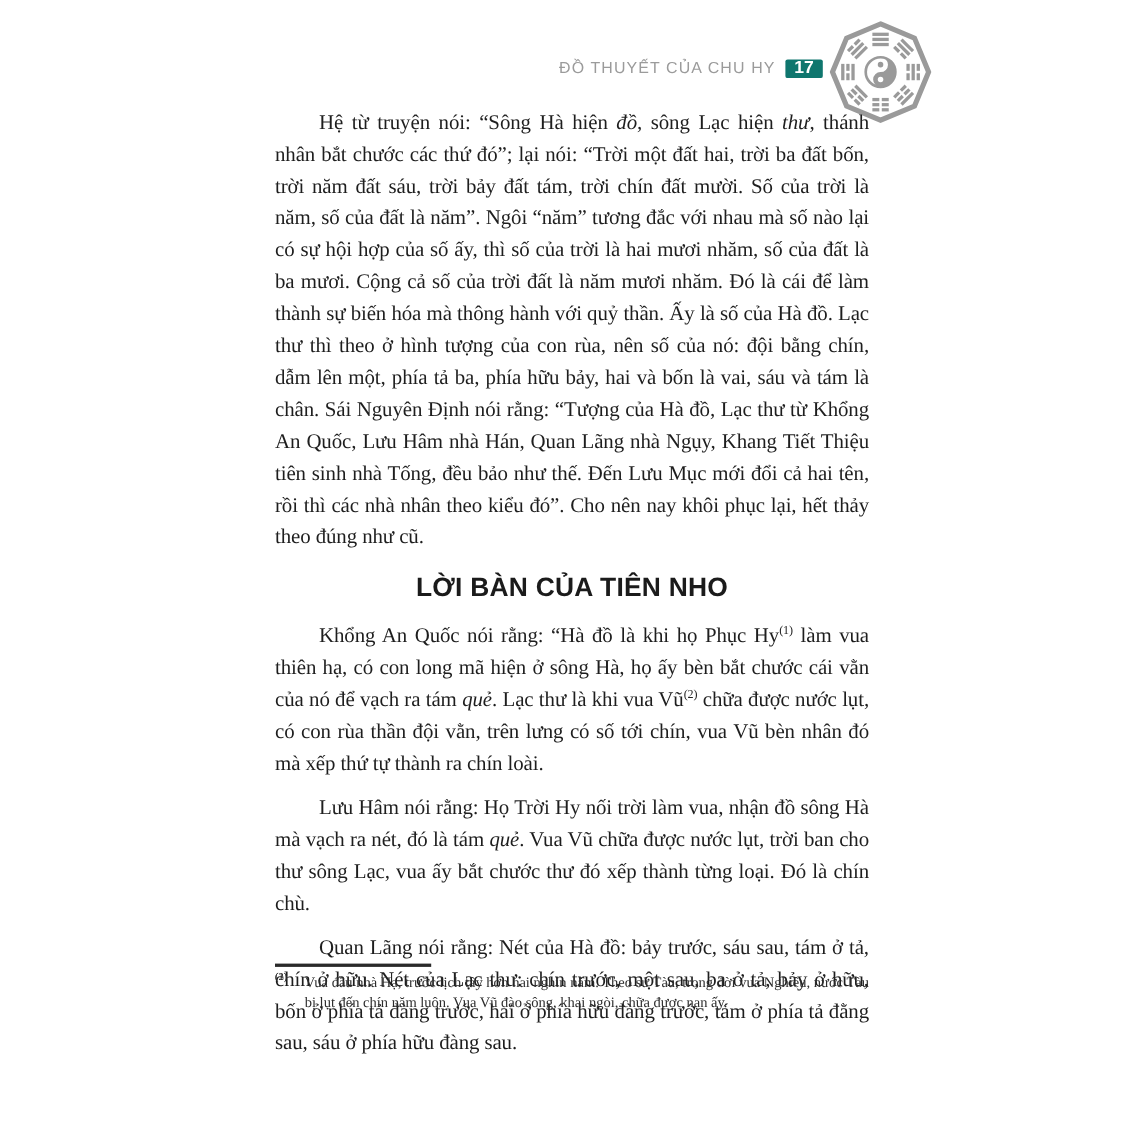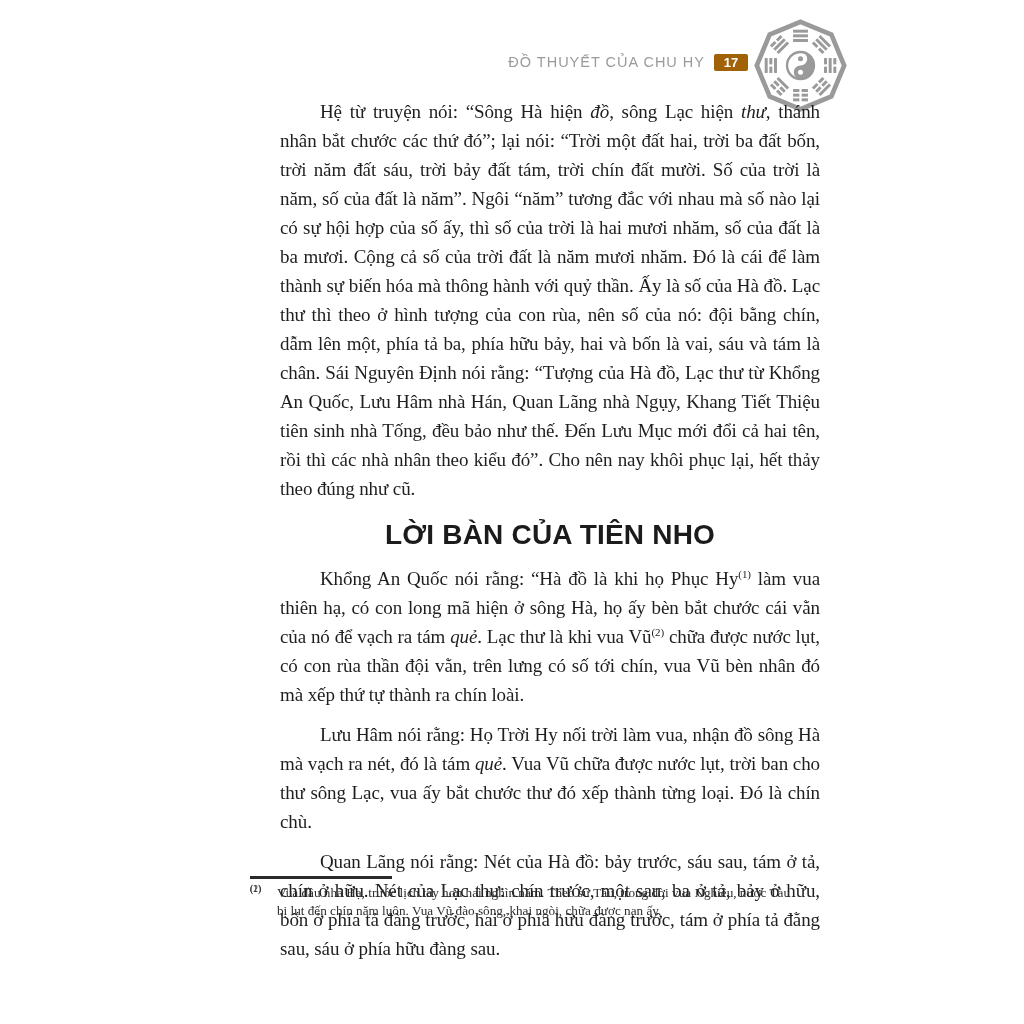--- a/index.html
+++ b/index.html
@@ -14,38 +14,37 @@
   .running-header{
     position:absolute;top:52px;left:250px;width:498px;height:20px;
     display:flex;align-items:center;justify-content:flex-end;gap:9px;
   }
   .running-title{
     font-family:"Liberation Sans","DejaVu Sans",sans-serif;
     font-size:14.5px;letter-spacing:1px;color:#9b9b9b;font-weight:400;
     white-space:nowrap;
   }
   .page-badge{
-    min-width:34px;height:17px;background:#a16207;border-radius:2px;
+    min-width:34px;height:17px;background:#0f766e;border-radius:2px;
     display:flex;align-items:center;justify-content:center;
     font-family:"Liberation Sans","DejaVu Sans",sans-serif;
-    font-size:13px;font-weight:bold;color:#ffffff;padding:0 4px;box-sizing:border-box;
+    font-size:16px;font-weight:bold;color:#ffffff;padding:0 4px;box-sizing:border-box;
   }
   .bagua{position:absolute;left:754px;top:19px;width:93px;height:93px;}
 
   
   .page-body{
     position:absolute;left:250px;top:97px;width:540px;
     font-size:19px;line-height:29px;color:#1e1e1e;text-align:justify;
     letter-spacing:-0.1px;
-    margin-left:30px;
   }
   .page-body p{margin:0 0 11px 0;text-indent:40px;}
   .section-heading{
     font-family:"Liberation Sans","DejaVu Sans",sans-serif;
-    font-size:28px;font-weight:bold;color:#1b1b1b;text-align:center;
+    font-size:24px;font-weight:bold;color:#1b1b1b;text-align:center;
     margin:17px 0 15px 0;letter-spacing:0.2px;
   }
   .page-body sup{font-size:11px;line-height:0;}
 
   
   .footnotes{
     position:absolute;left:250px;top:876px;width:540px;
     font-size:13.2px;line-height:17.5px;color:#2c2c2c;text-align:justify;
   }
   .footnote-rule{width:142px;border:none;border-top:3px solid #2a2a2a;margin:0 0 5px 0;}

